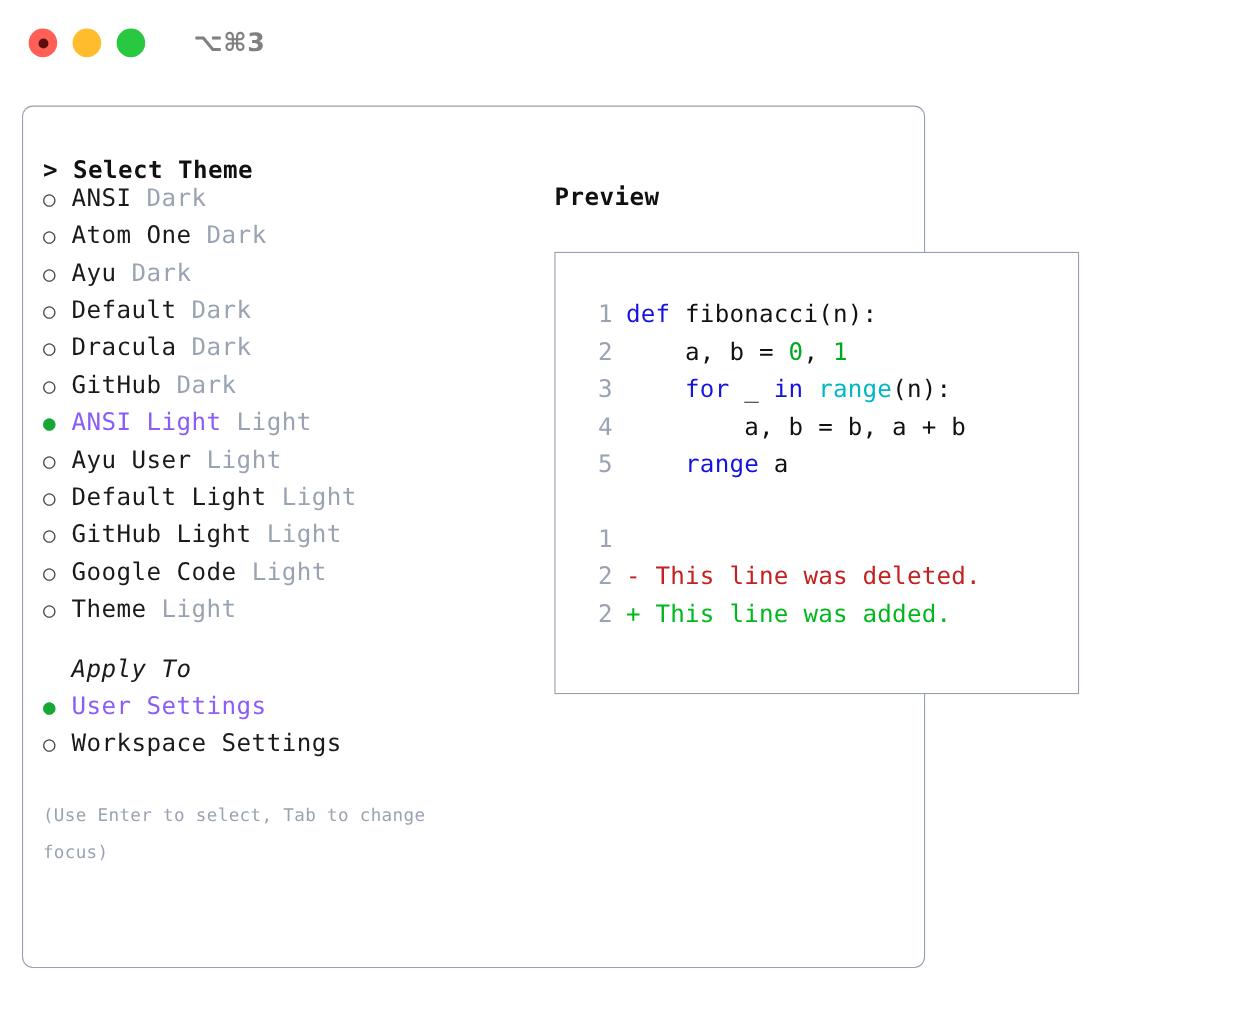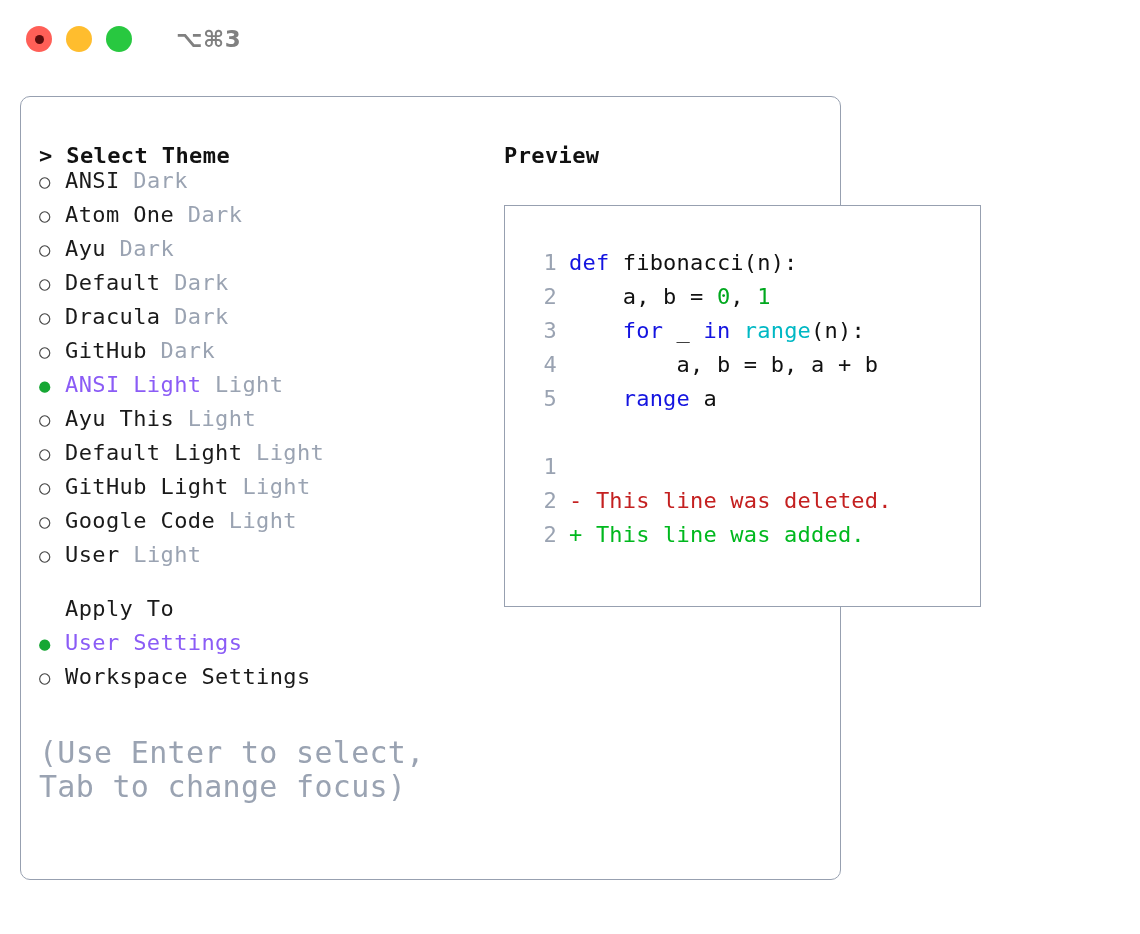--- a/index.html
+++ b/index.html
@@ -79,20 +79,21 @@
     font-weight: bold;
     color: #111111;
     letter-spacing: 0.4px;
     white-space: pre;
   }
   .section-label {
     font-size: 22px;
     color: #1a1a1a;
     letter-spacing: 0.4px;
     white-space: pre;
+    font-style: italic;
   }
 
   
   .opt {
     display: flex;
     align-items: baseline;
     height: 34px;
     font-size: 22px;
     letter-spacing: 0.4px;
     white-space: pre;
@@ -105,36 +106,37 @@
   }
   .opt.selected .bullet { color: #16a734; }
   .opt-name   { color: #1a1a1a; }
   .opt.selected .opt-name { color: #8b5cf6; }
   .opt-suffix { color: #9aa3b2; text-align: center; }
 
   .gap-block { height: 20px; }
 
   
   .hint {
-    margin-top: 38px;
-    font-size: 30px;
+    margin-top: 26px;
+    font-size: 16px;
     line-height: 34px;
     color: #9aa3b2;
     letter-spacing: 0.3px;
     max-width: 410px;
   }
 
   
   .preview-title {
     font-size: 22px;
     font-weight: bold;
     color: #111111;
     letter-spacing: 0.4px;
     margin-bottom: 37px;
     white-space: pre;
+    margin-top: 24px;
   }
   .code-panel {
     width: 477px;
     height: 402px;
     border: 1.5px solid #97a0b0;
     box-sizing: border-box;
     background: #ffffff;
     padding: 44px 0 0 22px;
   }
   .code-line {
@@ -183,25 +185,25 @@
       <div class="heading">&gt; Select Theme</div>
 
       <div id="theme-list">
           <div class="opt"><span class="bullet">○</span><span class="opt-name">ANSI</span><span class="opt-suffix"> Dark</span></div>
           <div class="opt"><span class="bullet">○</span><span class="opt-name">Atom One</span><span class="opt-suffix"> Dark</span></div>
           <div class="opt"><span class="bullet">○</span><span class="opt-name">Ayu</span><span class="opt-suffix"> Dark</span></div>
           <div class="opt"><span class="bullet">○</span><span class="opt-name">Default</span><span class="opt-suffix"> Dark</span></div>
           <div class="opt"><span class="bullet">○</span><span class="opt-name">Dracula</span><span class="opt-suffix"> Dark</span></div>
           <div class="opt"><span class="bullet">○</span><span class="opt-name">GitHub</span><span class="opt-suffix"> Dark</span></div>
           <div class="opt selected"><span class="bullet">●</span><span class="opt-name">ANSI Light</span><span class="opt-suffix"> Light</span></div>
-          <div class="opt"><span class="bullet">○</span><span class="opt-name">Ayu This</span><span class="opt-suffix"> Light</span></div>
+          <div class="opt"><span class="bullet">○</span><span class="opt-name">Ayu User</span><span class="opt-suffix"> Light</span></div>
           <div class="opt"><span class="bullet">○</span><span class="opt-name">Default Light</span><span class="opt-suffix"> Light</span></div>
           <div class="opt"><span class="bullet">○</span><span class="opt-name">GitHub Light</span><span class="opt-suffix"> Light</span></div>
           <div class="opt"><span class="bullet">○</span><span class="opt-name">Google Code</span><span class="opt-suffix"> Light</span></div>
-          <div class="opt"><span class="bullet">○</span><span class="opt-name">User</span><span class="opt-suffix"> Light</span></div>
+          <div class="opt"><span class="bullet">○</span><span class="opt-name">Theme</span><span class="opt-suffix"> Light</span></div>
         </div>
 
       <div class="gap-block"></div>
 
       <div class="opt">
         <span class="bullet"> </span>
         <span class="section-label">Apply To</span>
       </div>
 
       <div id="apply-list">

